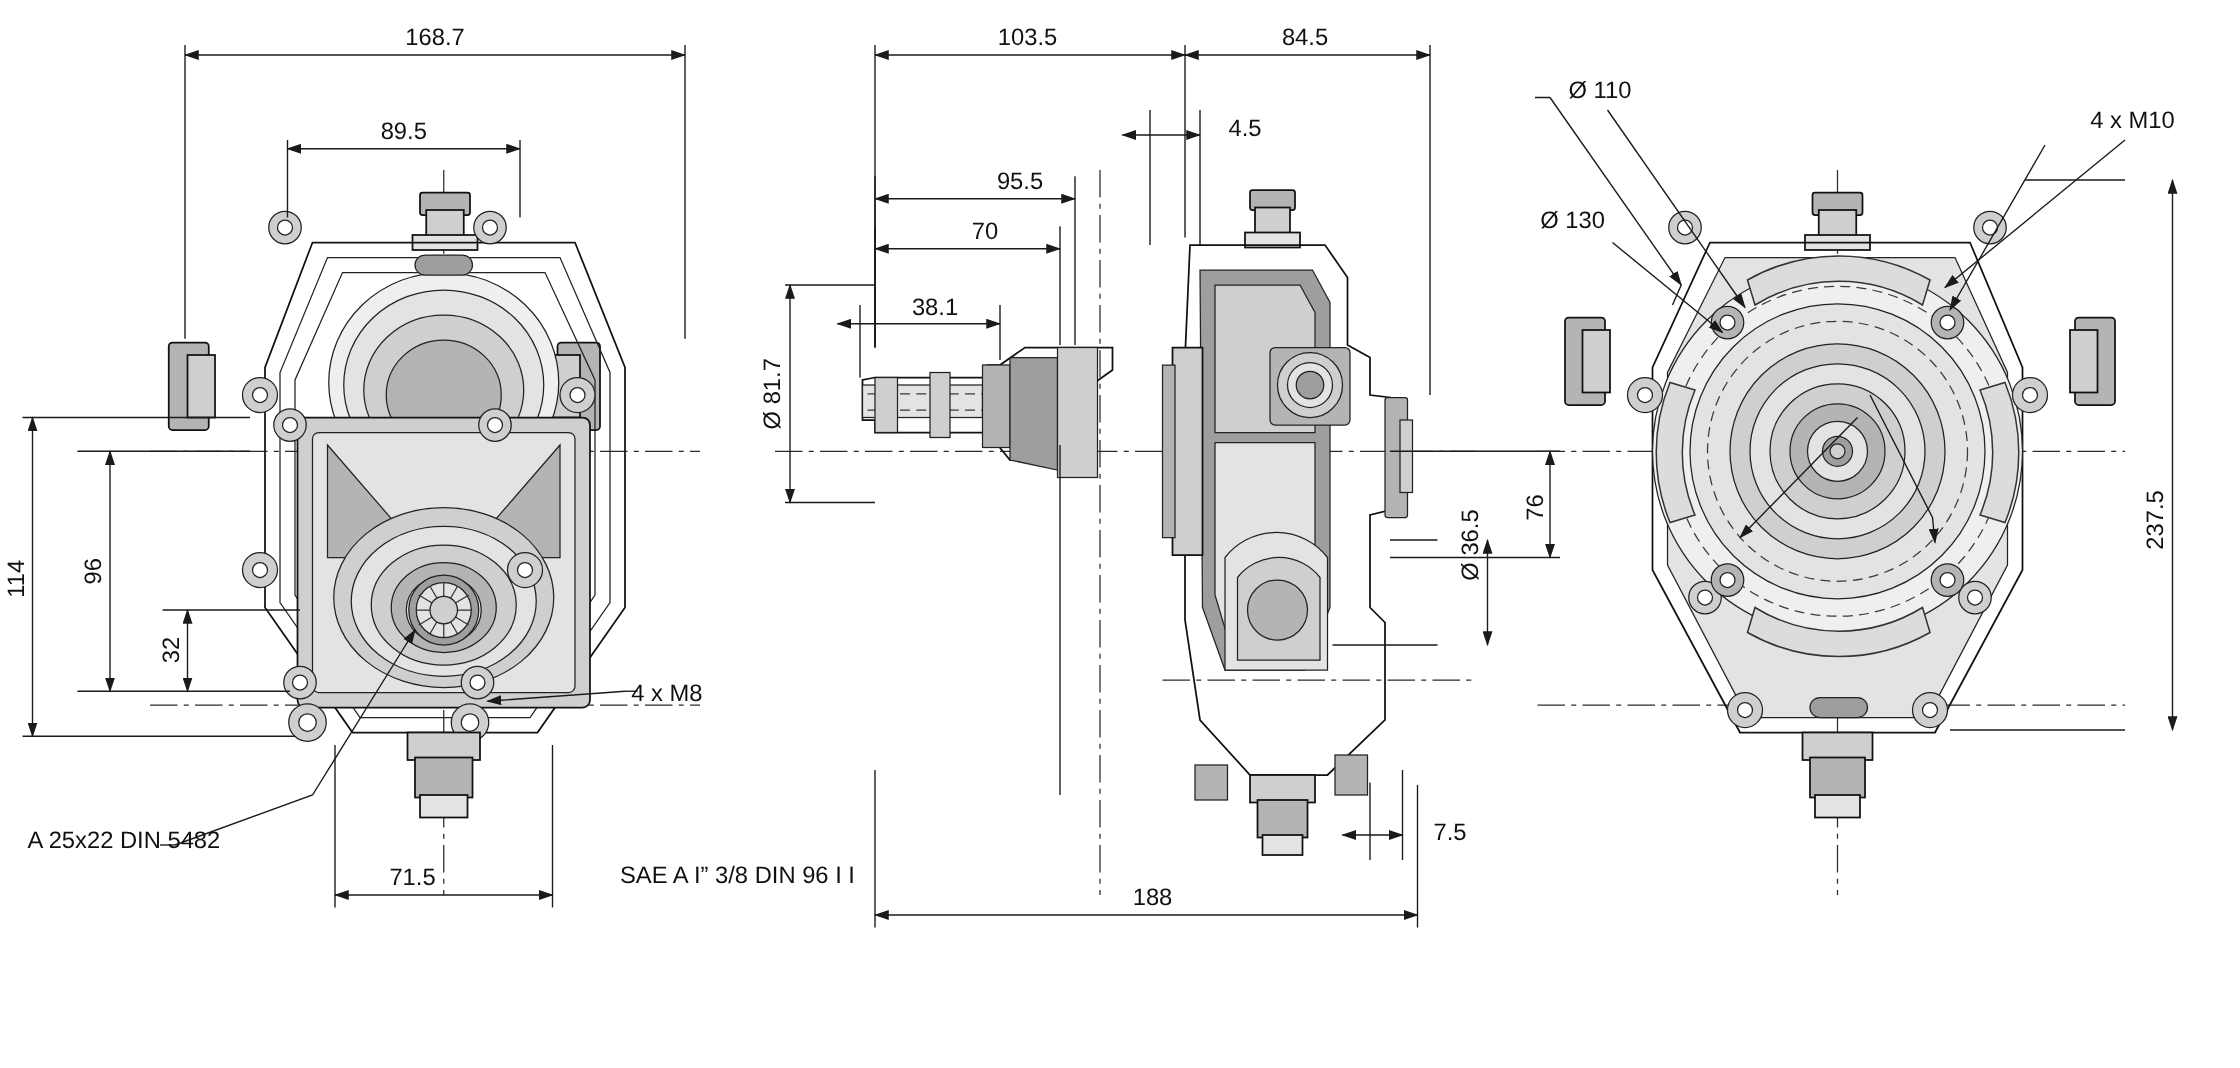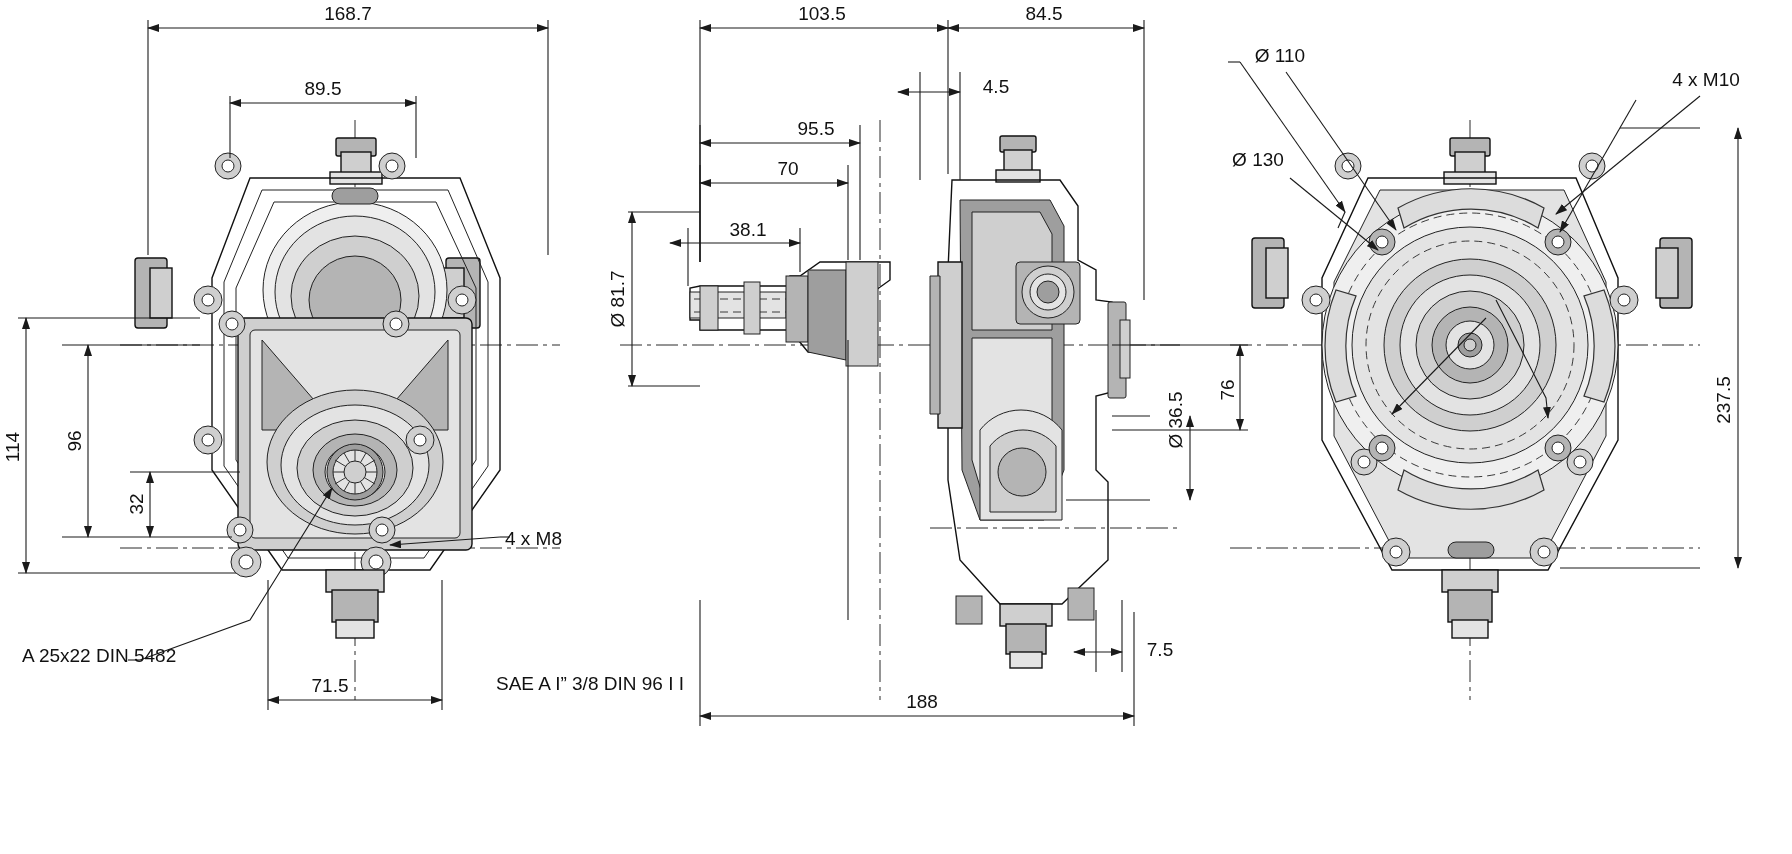--- a/index.html
+++ b/index.html
@@ -10,21 +10,21 @@
   body {
     width: 1792px;
     height: 854px;
     font-family: "Liberation Sans", sans-serif;
     overflow: hidden;
     position: relative;
   }
   #drawing-root {
     position: absolute;
     left: 0;
-    top: 0;
+    top: 16px;
     width: 1792px;
     height: 728px;
   }
   svg.tech-drawing {
     display: block;
     width: 1792px;
     height: 854px;
     background: #ffffff;
   }
   .dim-line {

